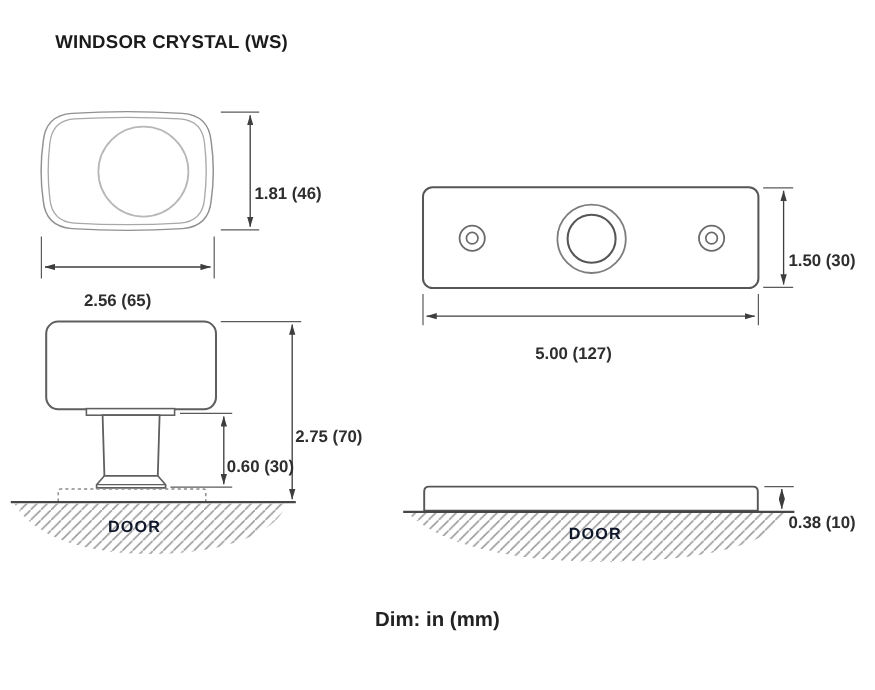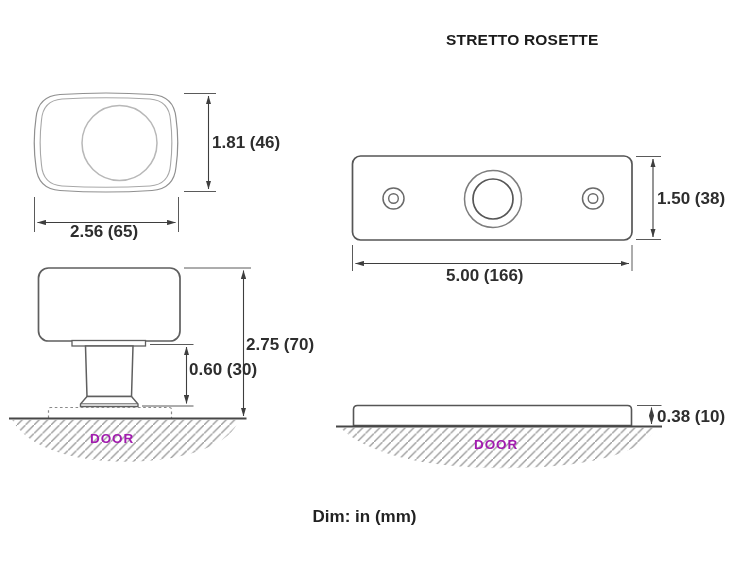--- a/index.html
+++ b/index.html
@@ -3,22 +3,22 @@
 <meta charset="utf-8">
 <style>
   html,body{margin:0;padding:0;background:#ffffff;}
   .canvas{
     position:relative;width:729px;height:575px;background:#ffffff;overflow:hidden;
     font-family:"Liberation Sans",sans-serif;
   }
   .art{position:absolute;left:0;top:0;}
   .lbl{position:absolute;white-space:nowrap;color:#2b2b2b;font-weight:bold;}
   .title{font-size:15.5px;letter-spacing:.2px;color:#1b1b1b;}
-  .dim{font-size:17px;color:#2e2e2e;}
-  .door{font-size:13.5px;letter-spacing:.9px;color:#a21caf;}
+  .dim{font-size:14px;color:#2e2e2e;margin-top:20px;}
+  .door{font-size:13.5px;letter-spacing:.9px;color:#0f172a;}
   .footer-note{font-size:17px;color:#222;left:0;width:729px;text-align:center;}
   .ctr{text-align:left;}
 </style>
 </head>
 <body>
 
 <div class="canvas">
 
   <svg class="art" width="729" height="575" viewBox="0 0 729 575">
     <defs>
@@ -83,29 +83,29 @@
     <g>
       <path d="M353.5,425.5 L353.5,409.5 Q353.5,405.5 357.5,405.5 L627.5,405.5 Q631.5,405.5 631.5,409.5 L631.5,425.5 Z" fill="#ffffff" stroke="#565656" stroke-width="1.6"></path>
       <line x1="336" y1="426.5" x2="662" y2="426.5" stroke="#474747" stroke-width="1.9"></line>
       <path d="M340,427.5 L656,427.5 C645,451 598,466 518,468 C428,470 367,454 340,427.5 Z" fill="url(#hatch)" stroke="none"></path>
 
       <line x1="637" y1="405.5" x2="661.5" y2="405.5" stroke="#5a5a5a" stroke-width="1"></line>
       <line x1="651.5" y1="407.5" x2="651.5" y2="424" stroke="#3e3e3e" stroke-width="1.1" marker-start="url(#ah)" marker-end="url(#ah)"></line>
     </g>
   </svg>
 
-  <div class="lbl title" style="left:446px;top:31px;">STRETTO ROSETTE</div>
+  <div class="lbl title" style="left:46px;top:27px;">WINDSOR CRYSTAL (WS)</div>
 
   <div class="lbl dim" style="left:212px;top:133px;">1.81 (46)</div>
   <div class="lbl dim ctr" style="left:70px;top:222px;width:96px;">2.56 (65)</div>
 
   <div class="lbl dim" style="left:246px;top:335px;">2.75 (70)</div>
   <div class="lbl dim" style="left:189px;top:360px;">0.60 (30)</div>
   <div class="lbl door" style="left:90px;top:431px;">DOOR</div>
 
-  <div class="lbl dim" style="left:657px;top:189px;">1.50 (38)</div>
-  <div class="lbl dim ctr" style="left:446px;top:266px;width:92px;">5.00 (166)</div>
+  <div class="lbl dim" style="left:657px;top:189px;">1.50 (30)</div>
+  <div class="lbl dim ctr" style="left:446px;top:266px;width:92px;">5.00 (127)</div>
 
   <div class="lbl dim" style="left:657px;top:407px;text-align:right;">0.38 (10)</div>
   <div class="lbl door" style="left:474px;top:437px;">DOOR</div>
 
   <div class="lbl footer-note" style="top:507px;">Dim: in (mm)</div>
 </div>
 
 </body></html>

